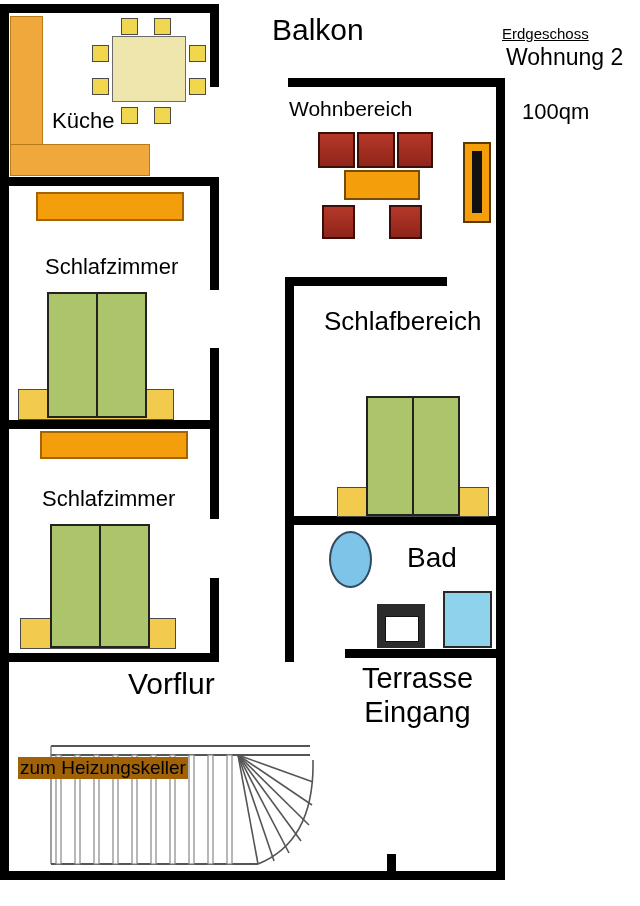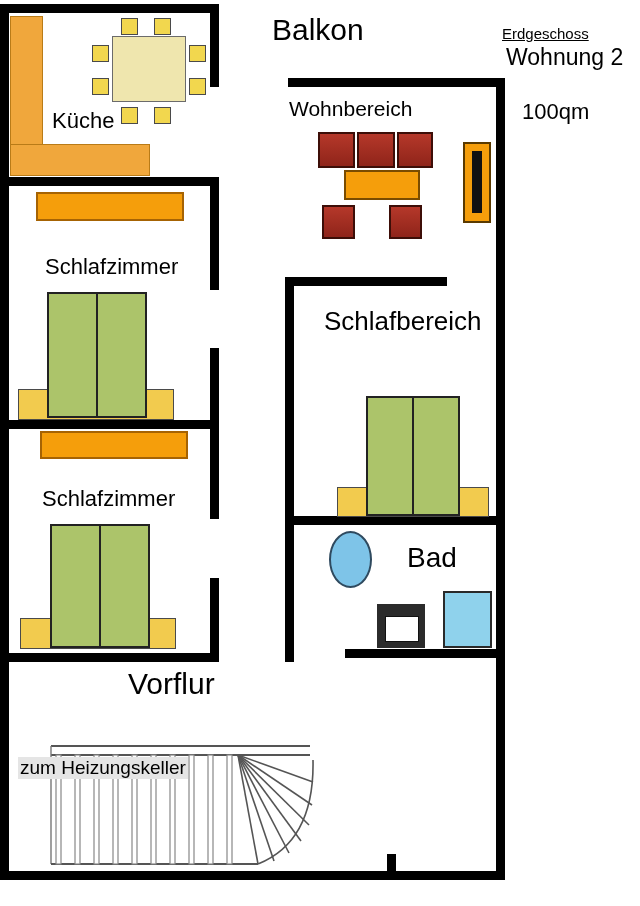--- a/index.html
+++ b/index.html
@@ -21,21 +21,21 @@
   .sofa{position:absolute;background:linear-gradient(#B5382A,#8F241A);border:2px solid #3d0e08;box-sizing:border-box;}
   .ctable{position:absolute;background:#F59E0B;border:2px solid #7a4c00;box-sizing:border-box;}
   .tvboard{position:absolute;background:#F59E0B;border:2px solid #5a3a00;box-sizing:border-box;}
   .tvbar{position:absolute;background:#111;}
   .bath-oval{position:absolute;background:#7EC4E8;border:2px solid #2F4A5F;border-radius:50%;box-sizing:border-box;}
   .shower{position:absolute;background:#8FD2EC;border:2px solid #2a2a2a;box-sizing:border-box;}
   .toilet{position:absolute;background:#2b2b2b;box-sizing:border-box;}
   .toilet .inner{position:absolute;left:8px;top:12px;width:32px;height:24px;background:#fff;border:1px solid #111;}
   .tick{position:absolute;background:#000;}
   .stairs{position:absolute;left:46px;top:740px;width:270px;height:134px;}
-  .stairs-label{background:#e5e5e5;padding:0 2px;}
+  .stairs-label{background:#a16207;padding:0 2px;}
 </style>
 </head>
 <body>
 
 <div id="plan">
 
   <div class="wall" style="left:0;top:4px;width:9px;height:876px;"></div>
   <div class="wall" style="left:0;top:4px;width:219px;height:9px;"></div>
   <div class="wall" style="left:496px;top:78px;width:9px;height:802px;"></div>
   <div class="wall" style="left:0;top:871px;width:505px;height:9px;"></div>
@@ -134,16 +134,20 @@
   <div class="label" style="left:522px;top:99px;font-size:22px;">100qm</div>
 
   <div class="label" style="left:289px;top:97px;font-size:21px;text-align:center;">Wohnbereich</div>
   <div class="label" style="left:52px;top:108px;font-size:22px;text-align:center;">Küche</div>
   <div class="label" style="left:45px;top:254px;font-size:22px;">Schlafzimmer</div>
   <div class="label" style="left:324px;top:306px;font-size:26px;">Schlafbereich</div>
   <div class="label" style="left:42px;top:486px;font-size:22px;">Schlafzimmer</div>
   <div class="label" style="left:385px;top:542px;font-size:28px;margin-left:22px;">Bad</div>
   <div class="label" style="left:128px;top:667px;font-size:30px;">Vorflur</div>
 
+  <div class="label" style="left:340px;top:661px;width:155px;text-align:center;font-size:29px;line-height:34px;white-space:normal;">
+    <div>Terrasse</div>
+    <div>Eingang</div>
+  </div>
 
   <div class="label stairs-label" style="left:18px;top:757px;font-size:19px;">zum Heizungskeller</div>
 
 </div>
 
 </body></html>

